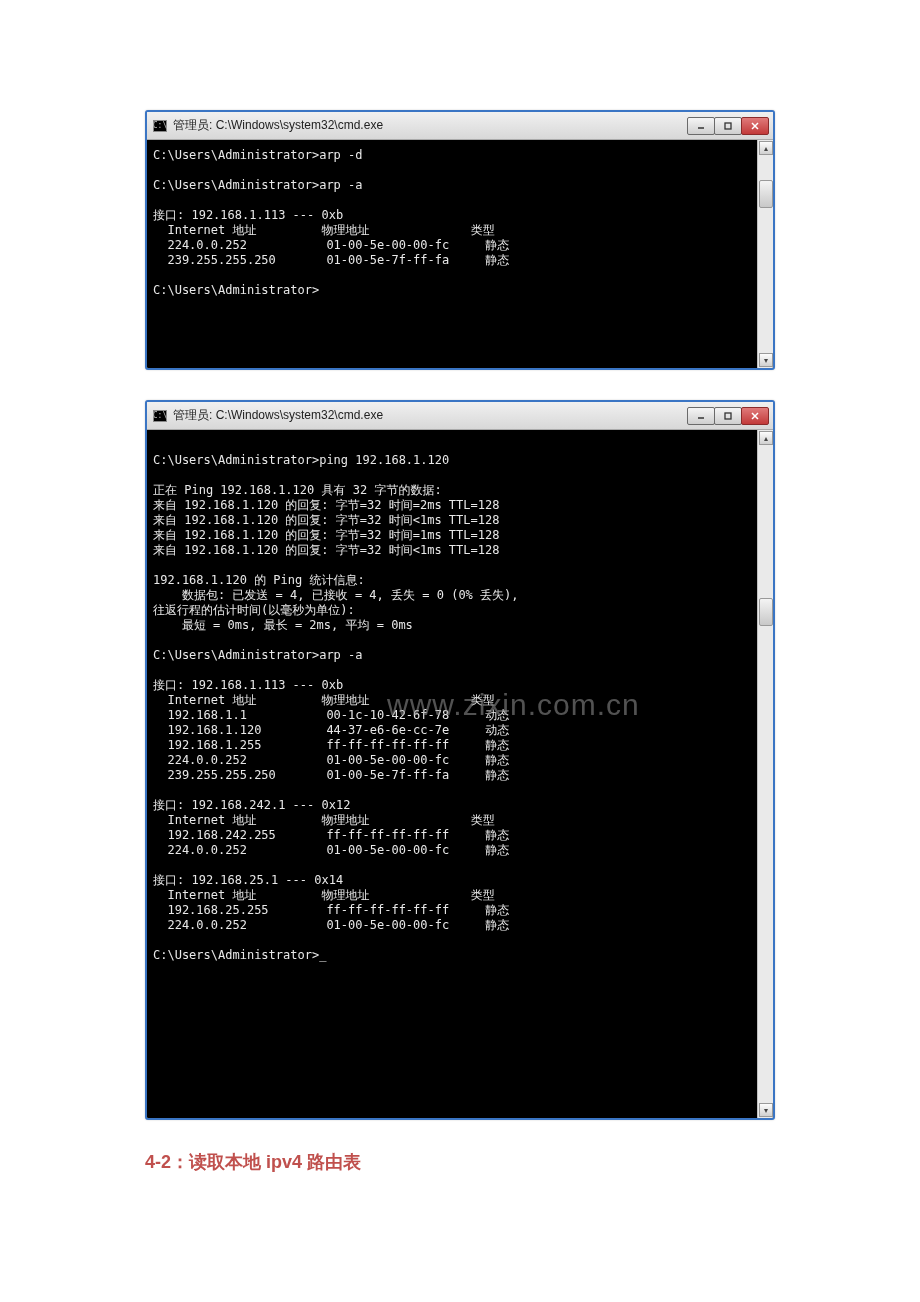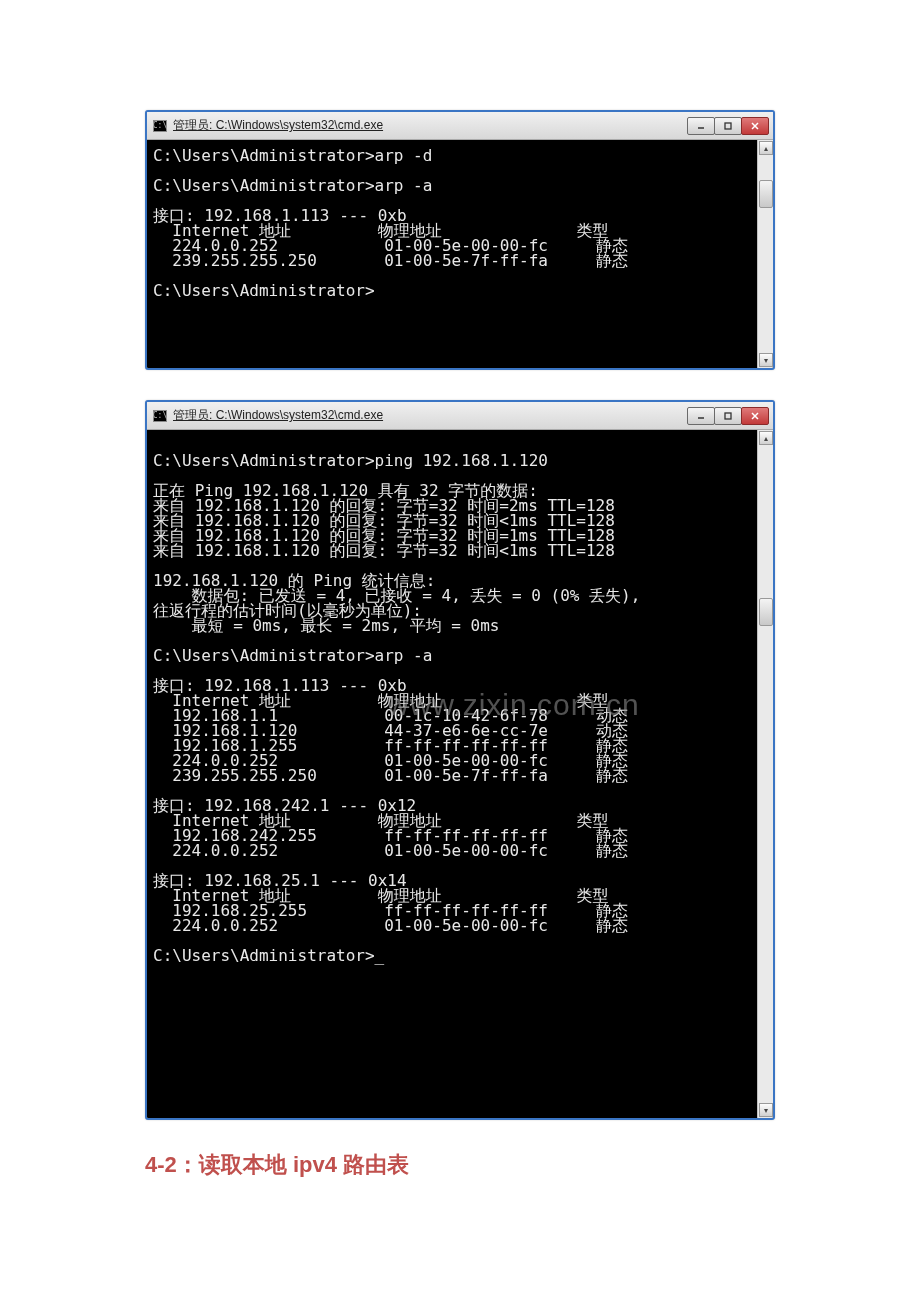--- a/index.html
+++ b/index.html
@@ -36,21 +36,21 @@
     border: 1px solid #888;
     margin-right: 6px;
     display: inline-flex;
     align-items: center;
     justify-content: center;
     color: #bbb;
     font-size: 8px;
     line-height: 1;
     font-family: monospace;
   }
-  .tb-title { flex: 1; text-decoration: underline; }
+  .tb-title { flex: 1; }
   .tb-buttons { display: flex; gap: 0; }
   .tb-btn {
     width: 28px;
     height: 18px;
     border: 1px solid #6a6a6a;
     background: linear-gradient(to bottom, #f5f5f5, #cfcfcf);
     display: flex;
     align-items: center;
     justify-content: center;
     font-size: 9px;
@@ -65,21 +65,21 @@
   }
   .tb-btn svg { width: 10px; height: 10px; display: block; }
   .term-body {
     background: #000;
     position: relative;
     padding: 8px 20px 8px 6px;
   }
   .term-text {
     color: #e8e8e8;
     font-family: "NSimSun", "SimSun", "Consolas", monospace;
-    font-size: 16px;
+    font-size: 12px;
     line-height: 15px;
     white-space: pre;
   }
   .scroll-track {
     position: absolute;
     right: 0; top: 0; bottom: 0;
     width: 16px;
     background: #eaeaea;
     border-left: 1px solid #c0c0c0;
   }
@@ -105,21 +105,21 @@
     color: rgba(150,150,150,0.55);
     font-size: 30px;
     font-weight: 400;
     letter-spacing: 1px;
     pointer-events: none;
     left: 240px;
   }
   .section-heading {
     color: #c0504d;
     font-weight: bold;
-    font-size: 22px;
+    font-size: 18px;
     margin-top: 22px;
   }
 </style>
 </head>
 <body>
 
 <div class="cmd-window">
   <div class="titlebar">
     <span class="tb-icon">C:\</span>
     <span class="tb-title">管理员: C:\Windows\system32\cmd.exe</span>

